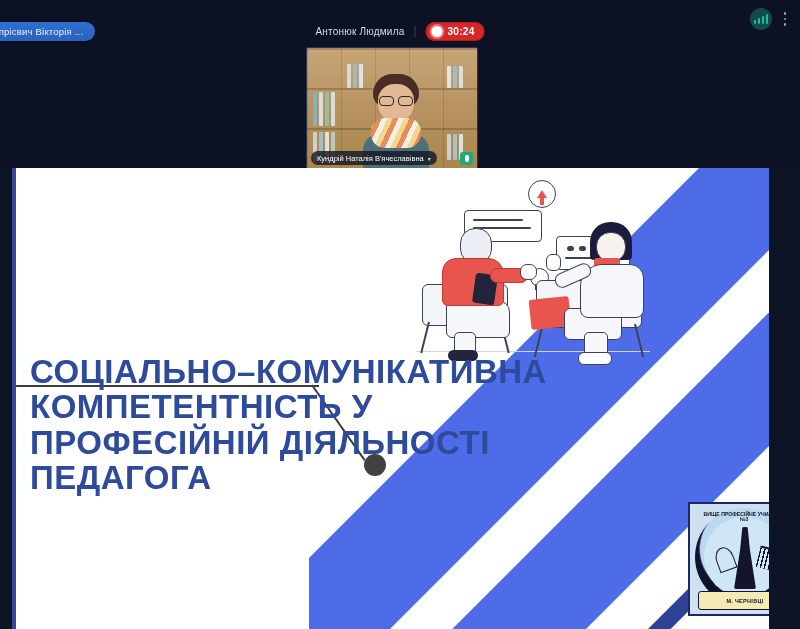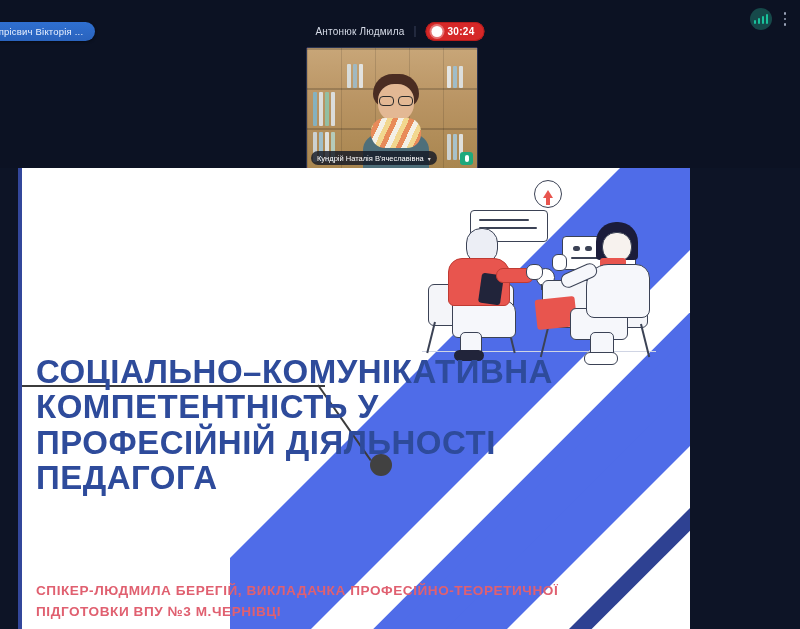--- a/index.html
+++ b/index.html
@@ -123,21 +123,21 @@
   .tile-caret{font-size:6px;opacity:.8;}
   .tile-mic{
     position:absolute;right:4px;bottom:3px;
     width:13px;height:13px;border-radius:3px;background:#1ea97c;
     display:flex;align-items:center;justify-content:center;
   }
   .tile-mic span{display:block;width:4px;height:7px;border-radius:2px;background:#ffffff;}
 
   
   .slide{
-    position:absolute;left:18px;top:168px;width:672px;height:461px;
+    position:absolute;left:12px;top:168px;width:757px;height:461px;
     background:#ffffff;overflow:hidden;
   }
   .slide-left-rule{
     position:absolute;left:0;top:0;width:4px;height:461px;background:#33479b;
   }
 
   
   .stripes{position:absolute;right:0;top:0;width:460px;height:461px;overflow:hidden;}
   .stripe{position:absolute;transform-origin:top left;}
   .s1{right:-240px;top:-60px;width:250px;height:900px;background:#4f6ce8;transform:rotate(45deg);}
@@ -409,21 +409,20 @@
         <div class="fb-collar"></div>
         <div class="fb-body"></div>
         <div class="fb-arm"></div>
         <div class="fb-hand"></div>
         <div class="fb-shin"></div>
         <div class="fb-shoe"></div>
       </div>
     </div>
 
     <h1 class="title">СОЦІАЛЬНО–КОМУНІКАТИВНА КОМПЕТЕНТНІСТЬ У ПРОФЕСІЙНІЙ ДІЯЛЬНОСТІ ПЕДАГОГА</h1>
-    <p class="subtitle">СПІКЕР-ЛЮДМИЛА БЕРЕГІЙ, ВИКЛАДАЧКА ПРОФЕСІЙНО-ТЕОРЕТИЧНОЇ ПІДГОТОВКИ ВПУ №3 М.ЧЕРНІВЦІ</p>
 
     <div class="emblem">
       <div class="emb-circle"></div>
       <div class="emb-inner">
         <div class="emb-scissors"></div>
         <div class="emb-comb"></div>
         <div class="emb-lady"></div>
       </div>
       <div class="emb-arc">ВИЩЕ ПРОФЕСІЙНЕ УЧИЛИЩЕ №3</div>
       <div class="emb-banner">

